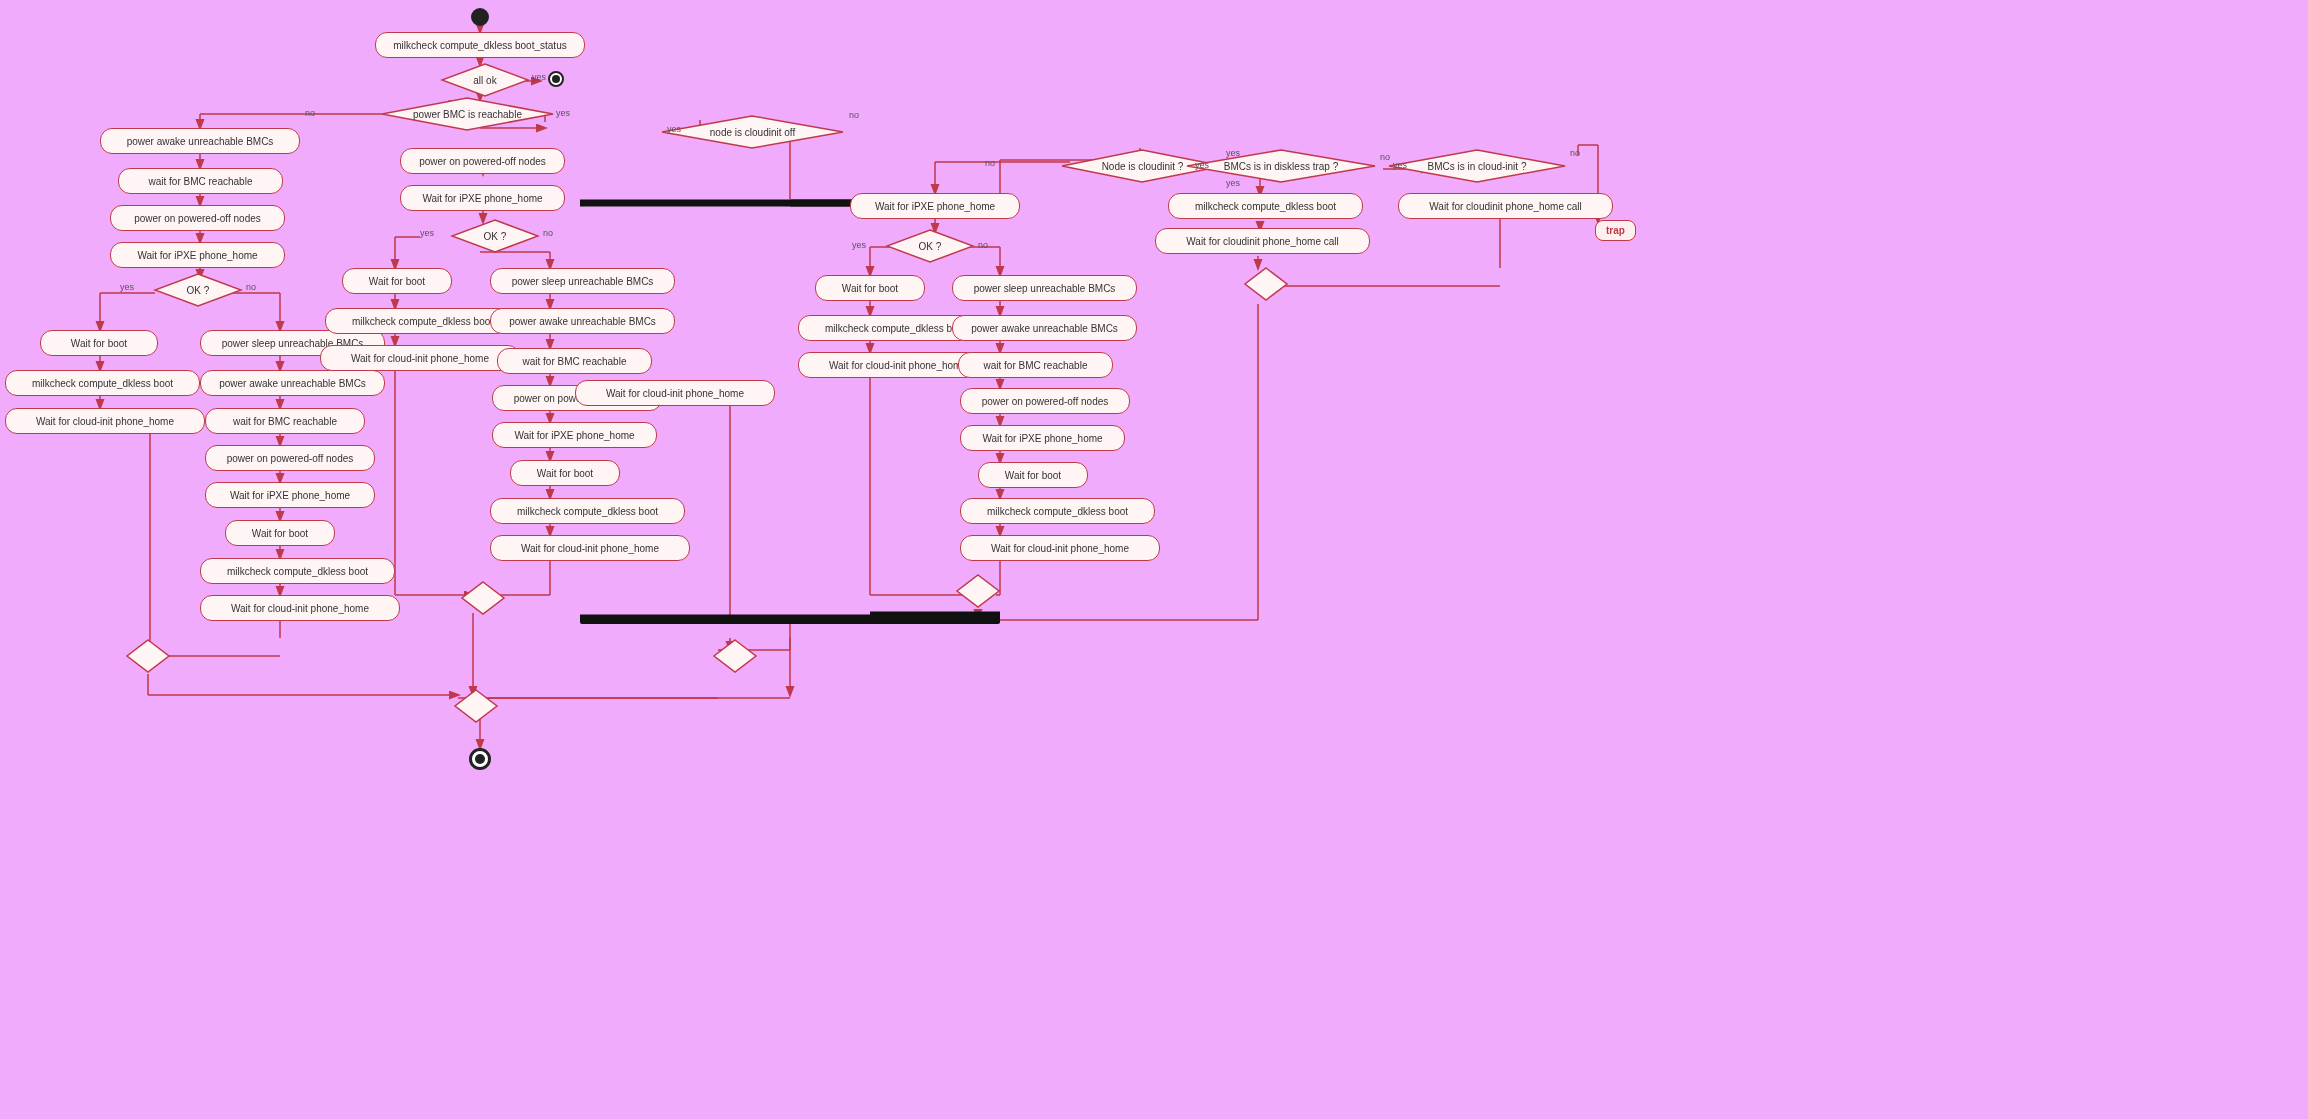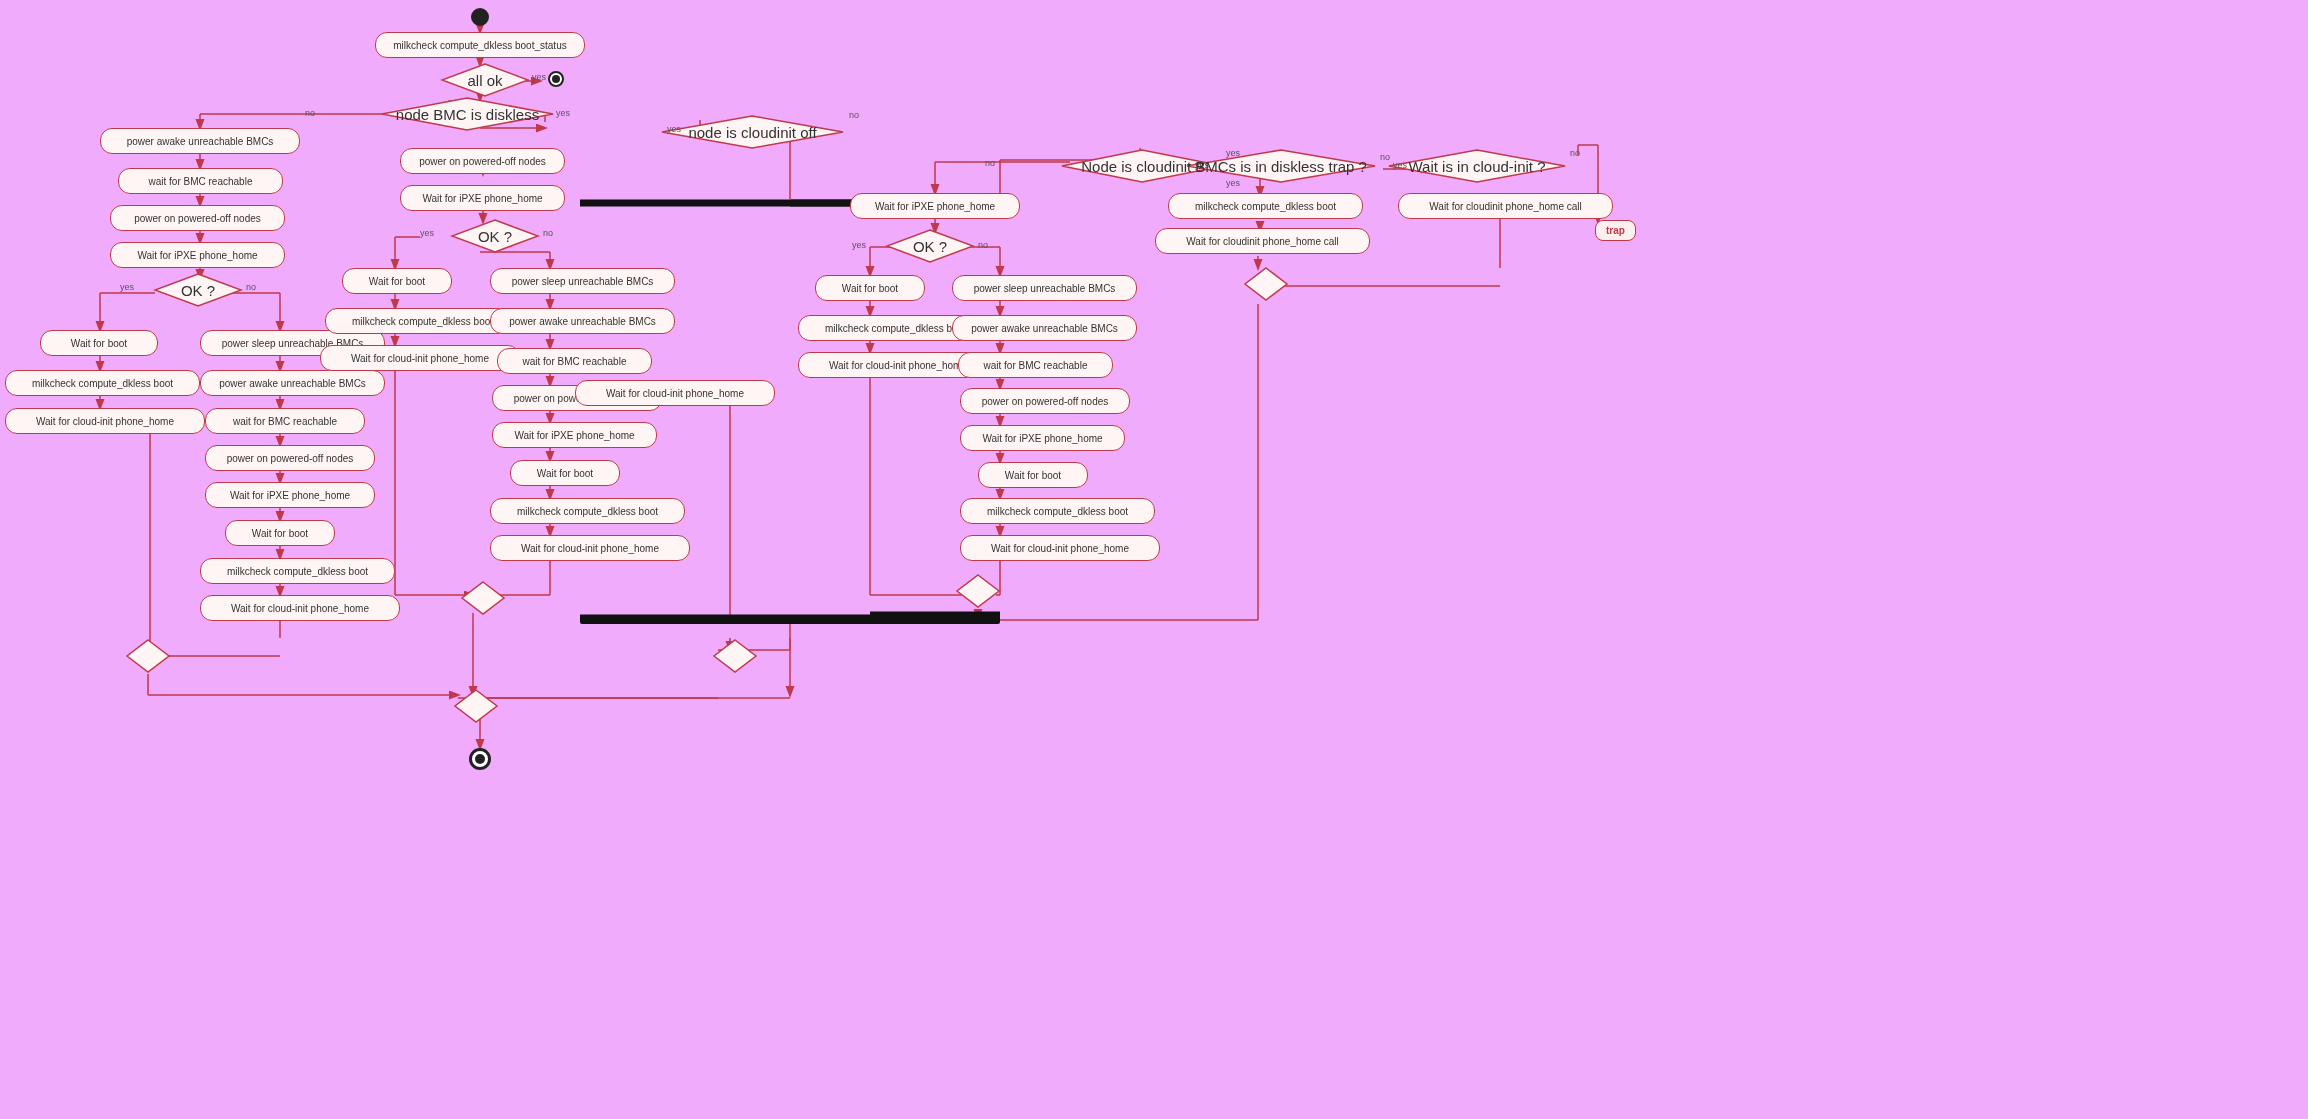--- a/index.html
+++ b/index.html
@@ -41,21 +41,21 @@
       align-items: center;
       justify-content: center;
     }
     .diamond svg {
       position: absolute;
       top: 0; left: 0;
     }
     .diamond-label {
       position: relative;
       z-index: 1;
-      font-size: 15px;
+      font-size: 10px;
       text-align: center;
       color: #333;
     }
     .circle-start {
       position: absolute;
       width: 18px;
       height: 18px;
       border-radius: 50%;
       background: #222;
       border: 2px solid #222;
@@ -293,21 +293,21 @@
 
   <div style="position:absolute;left:548px;top:71px;width:16px;height:16px;border-radius:50%;border:2px solid #222;background:#fff;display:flex;align-items:center;justify-content:center;">
     <div style="width:8px;height:8px;border-radius:50%;background:#222;"></div>
   </div>
   <div class="edge-label" style="left:448px; top:97px;">no</div>
 
   <div class="diamond" style="left:380px; top:96px; width:175px; height:36px;">
     <svg width="175" height="36">
         <polygon points="87,2 173,18 87,34 2,18" fill="#fff5f5" stroke="#c0394b" stroke-width="1.5"></polygon>
       </svg>
-    <span class="diamond-label">node BMC is diskless</span>
+    <span class="diamond-label">power BMC is reachable</span>
   </div>
   <div class="edge-label" style="left:305px; top:108px;">no</div>
   <div class="edge-label" style="left:556px; top:108px;">yes</div>
 
   <div class="node" style="left:100px; top:128px; width:200px; height:26px;">
     <span>power awake unreachable BMCs</span>
   </div>
   <div class="node" style="left:118px; top:168px; width:165px; height:26px;">
     <span>wait for BMC reachable</span>
   </div>
@@ -524,21 +524,21 @@
   <div class="diamond" style="left:1243px; top:266px; width:46px; height:36px;">
     <svg width="46" height="36">
         <polygon points="23,2 44,18 23,34 2,18" fill="#fff5f5" stroke="#c0394b" stroke-width="1.5"></polygon>
       </svg>
   </div>
 
   <div class="diamond" style="left:1387px; top:148px; width:180px; height:36px;">
     <svg width="180" height="36">
         <polygon points="90,2 178,18 90,34 2,18" fill="#fff5f5" stroke="#c0394b" stroke-width="1.5"></polygon>
       </svg>
-    <span class="diamond-label">Wait is in cloud-init ?</span>
+    <span class="diamond-label">BMCs is in cloud-init ?</span>
   </div>
   <div class="edge-label" style="left:1393px; top:160px;">yes</div>
   <div class="edge-label" style="left:1570px; top:148px;">no</div>
 
   <div class="node" style="left:1398px; top:193px; width:215px; height:26px;">
     <span>Wait for cloudinit phone_home call</span>
   </div>
 
   <div class="fail-node" style="left:1595px; top:220px;">
     <span>trap</span>

